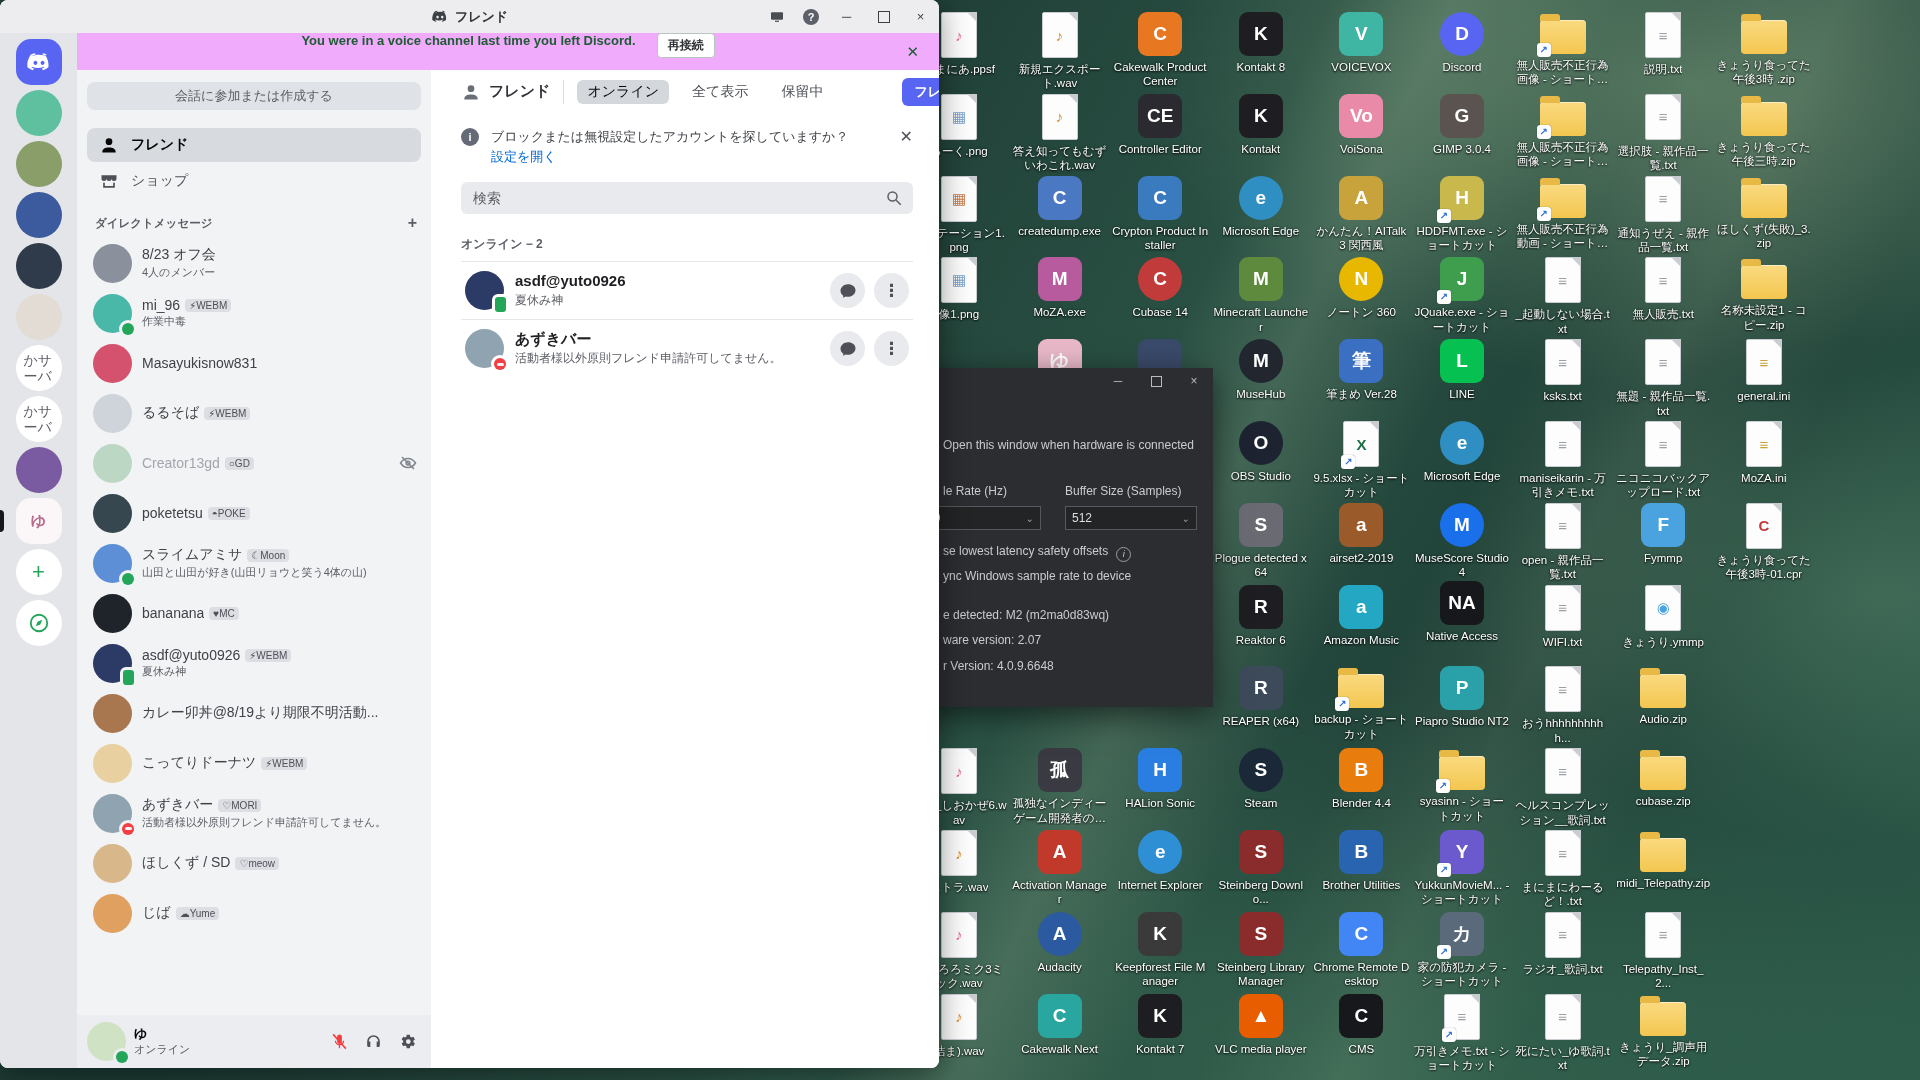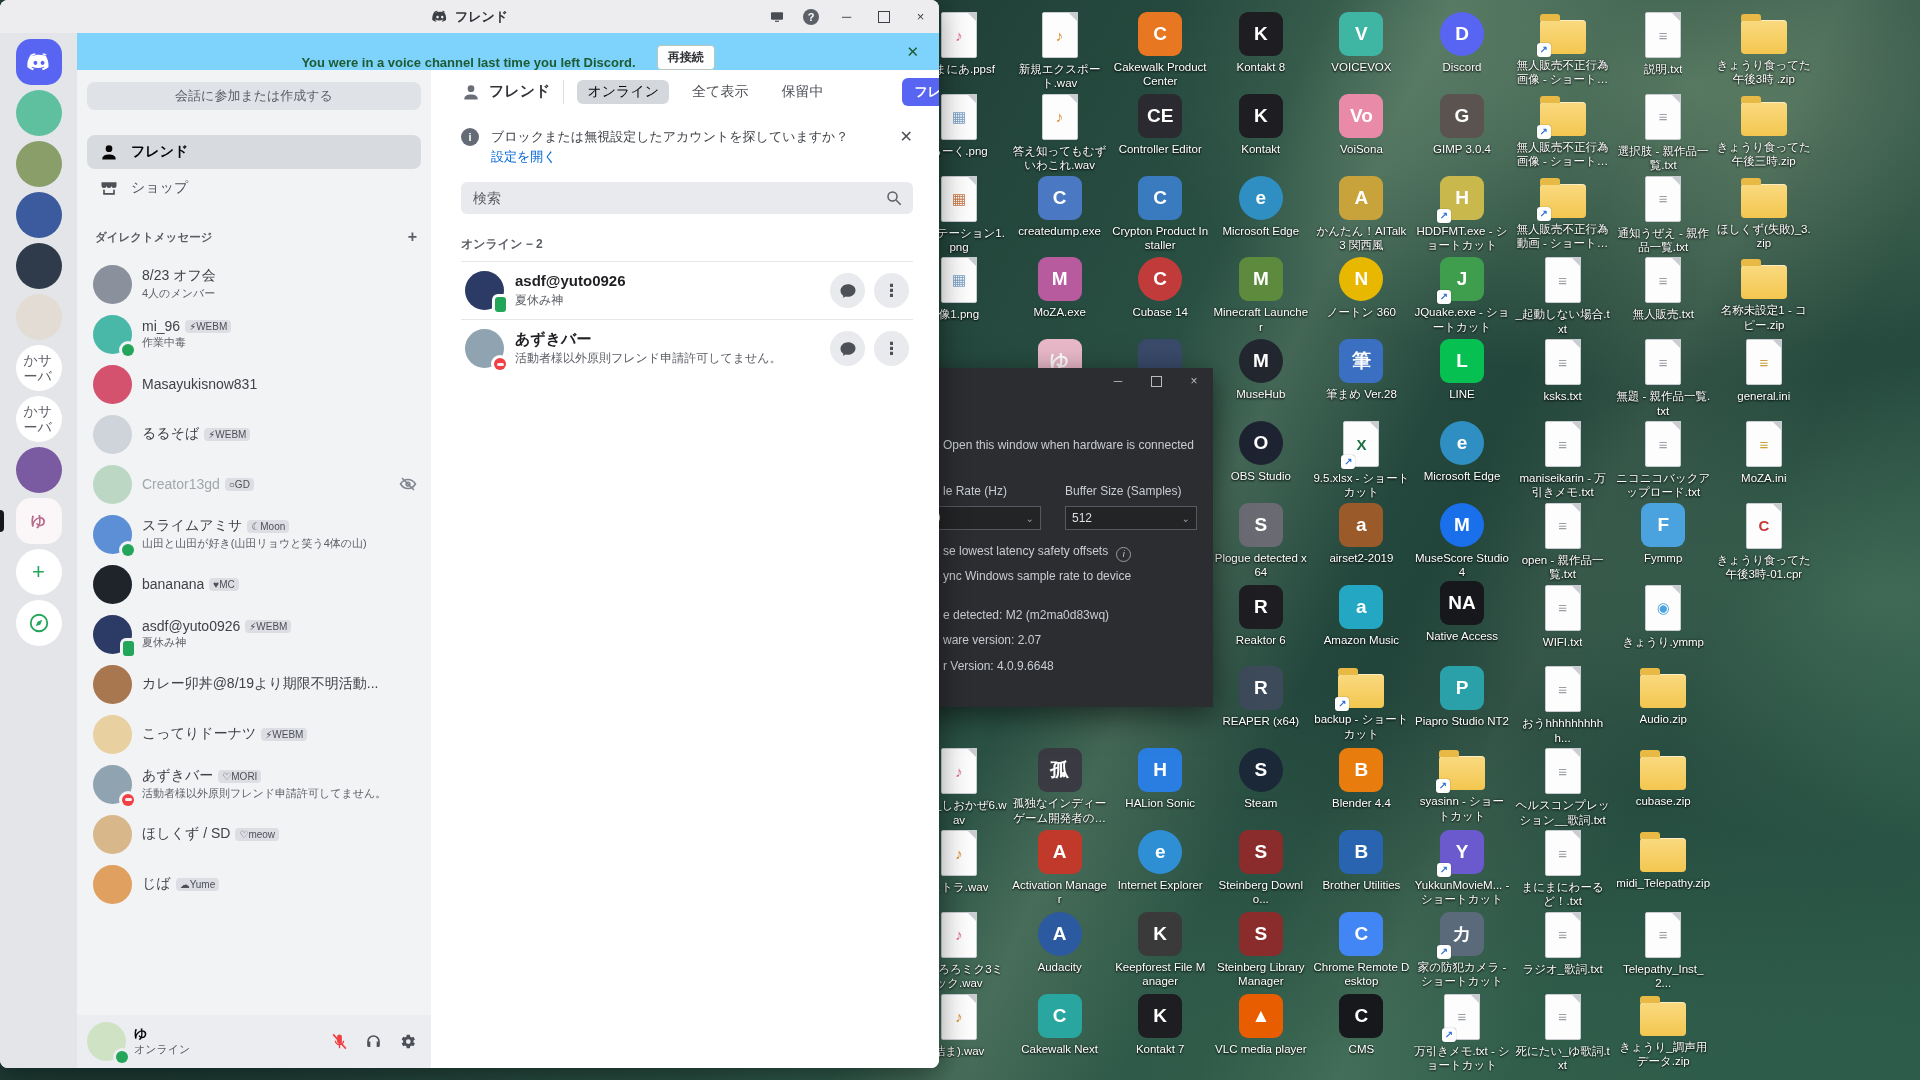--- a/index.html
+++ b/index.html
@@ -61,21 +61,21 @@
   .home svg{width:26px;height:26px;}
   .rail-text{display:none;font-size:14px;line-height:1.15;color:#5c5e66;text-align:left;width:30px;word-break:break-all;}
   .txt .rail-text{display:block;}
   .rail-glyph{font-size:15px;color:#b86a8a;font-weight:bold;}
   .sel .rail-circle{border-radius:15px;background:#fbf6f8;}
   .rail-pill{display:none;position:absolute;left:0;top:50%;transform:translateY(-50%);width:4px;height:22px;border-radius:0 4px 4px 0;background:#17181a;}
   .sel .rail-pill{display:block;}
   .util .rail-circle{color:#23a55a;font-size:22px;}
   .util svg{width:22px;height:22px;color:#23a55a;}
   
-  .sidebar{width:354px;flex:0 0 354px;background:#f2f3f5;position:relative;display:flex;flex-direction:column;overflow:hidden;gap:7px;}
+  .sidebar{width:354px;flex:0 0 354px;background:#f2f3f5;position:relative;display:flex;flex-direction:column;overflow:hidden;}
   .sb-search{margin:12px 10px 0;height:28px;border-radius:8px;background:#dfe2e6;color:#5c5e66;font-size:13px;display:flex;align-items:center;justify-content:center;}
   .nav{margin:18px 10px 0;display:flex;flex-direction:column;gap:2px;}
   .nav-item{height:34px;border-radius:8px;display:flex;align-items:center;gap:12px;padding:0 12px;color:#4e5058;font-size:14px;}
   .nav-item svg{width:20px;height:20px;}
   .nav-item.active{background:#d7dade;color:#060607;font-weight:600;}
   .dm-header{margin-top:16px;padding:0 14px 2px 18px;display:flex;align-items:center;font-size:11.5px;color:#5c5e66;font-weight:600;}
   .dm-plus{margin-left:auto;font-size:16px;color:#5c5e66;}
   .dm-list{flex:1;overflow:hidden;padding:4px 8px 0 10px;display:flex;flex-direction:column;}
   .dm-row{flex:0 0 50px;display:flex;align-items:center;gap:10px;padding:0 6px;border-radius:8px;}
   .avatar{position:relative;width:39px;height:39px;border-radius:50%;flex:0 0 39px;background:#999;}
@@ -125,21 +125,21 @@
   .friends{margin:0 26px 0 30px;display:flex;flex-direction:column;}
   .friend-row{display:flex;align-items:center;border-top:1px solid #e6e7ea;padding:9px 4px;}
   .friend-left{display:flex;align-items:center;gap:11px;min-width:0;}
   .friend-left .status{box-shadow:0 0 0 3px #fff;}
   .fname{font-size:15px;font-weight:700;color:#1e1f22;line-height:1.2;}
   .fsub{font-size:12px;color:#5c5e66;margin-top:2px;white-space:nowrap;overflow:hidden;text-overflow:ellipsis;max-width:290px;}
   .friend-actions{margin-left:auto;display:flex;gap:9px;}
   .act-btn{width:35px;height:35px;border-radius:50%;background:#e9eaed;color:#4e5058;display:flex;align-items:center;justify-content:center;font-size:17px;font-weight:bold;}
   .act-btn svg{width:18px;height:18px;}
   
-  .banner{position:relative;height:37px;flex:0 0 37px;background:#7dd3fc;display:flex;align-items:flex-end;justify-content:center;gap:21px;color:#1e5b33;font-size:13px;font-weight:600;}
+  .banner{position:relative;height:37px;flex:0 0 37px;background:#f0abfc;display:flex;align-items:flex-start;justify-content:center;gap:21px;color:#1e5b33;font-size:13px;font-weight:600;}
   .banner-btn{background:#fff;border:1px solid #b9c6bd;border-radius:4px;color:#2d2f33;font-size:12px;font-weight:600;padding:3px 10px;}
   .banner-close{position:absolute;right:20px;top:50%;transform:translateY(-50%);color:#1e5b33;font-size:15px;}
   .right-col{flex:1;min-width:0;display:flex;flex-direction:column;}
   .content-row{flex:1;min-height:0;display:flex;}
 </style>
 </head>
 <body>
 
 <div class="desktop">
 
@@ -1174,20 +1174,31 @@
                 </div>
                 <span class="eyeoff">
                   <svg viewBox="0 0 24 24" fill="none" stroke="currentColor" stroke-width="2">
                     <path d="M2 12s4-6 10-6 10 6 10 6-4 6-10 6S2 12 2 12z"></path>
                     <circle cx="12" cy="12" r="2.5"></circle>
                     <line x1="4" y1="4" x2="20" y2="20"></line>
                   </svg>
                 </span>
               </div>
 
+              <div class="dm-row">
+                <span class="avatar" style="background: rgb(55, 71, 79);"></span>
+                <div class="dm-texts">
+                  <div class="dm-top">
+                    <span class="dm-name">poketetsu</span>
+                    <span class="pill">◓POKE</span>
+                  </div>
+
+                </div>
+
+              </div>
 
               <div class="dm-row st-online">
                 <span class="avatar" style="background: rgb(92, 143, 214);">
                   <span class="status"></span>
                 </span>
                 <div class="dm-texts">
                   <div class="dm-top">
                     <span class="dm-name">スライムアミサ</span>
                     <span class="pill">☾Moon</span>
                   </div>

